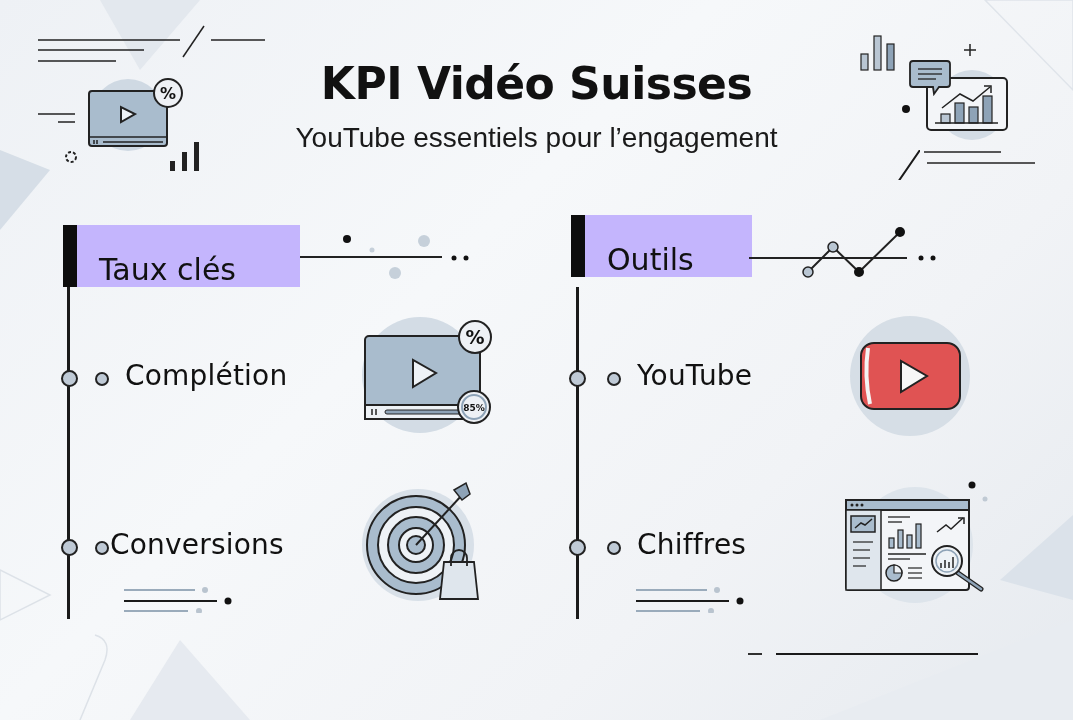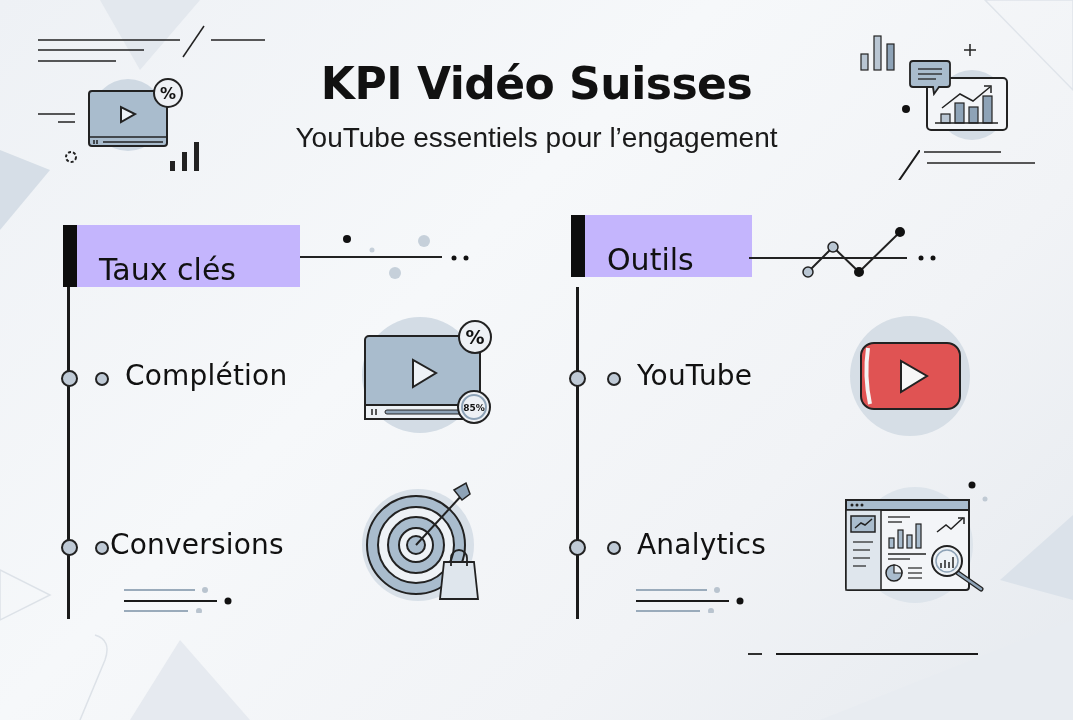--- a/index.html
+++ b/index.html
@@ -186,21 +186,21 @@
 <div class="item-label" style="left:637px;top:359px;">YouTube</div>
 <svg class="abs" width="160" height="150" style="left:830px;top:300px;">
   <circle cx="80" cy="76" r="60" fill="#d6dee6"></circle>
   <rect x="31" y="43" width="99" height="66" rx="13" fill="#e05353" stroke="#222" stroke-width="2"></rect>
   <path d="M38,48 q-4,28 2,56" fill="none" stroke="#f4f4f4" stroke-width="4"></path>
   <polygon points="71,61 71,92 97,76" fill="#f7f7f7" stroke="#222" stroke-width="2"></polygon>
 </svg>
 
 <div class="node" style="left:569px;top:539px;"></div>
 <div class="node small" style="left:607px;top:541px;"></div>
-<div class="item-label" style="left:637px;top:528px;">Analytics</div>
+<div class="item-label" style="left:637px;top:528px;">Chiffres</div>
 <svg class="abs" width="120" height="30" style="left:632px;top:583px;">
   <line x1="4" y1="7" x2="75" y2="7" stroke="#9aabbb" stroke-width="2"></line>
   <circle cx="85" cy="7" r="3" fill="#b9c4cf"></circle>
   <line x1="4" y1="18" x2="97" y2="18" stroke="#1a1a1a" stroke-width="2"></line>
   <circle cx="108" cy="18" r="3.5" fill="#111"></circle>
   <line x1="4" y1="28" x2="68" y2="28" stroke="#9aabbb" stroke-width="2"></line>
   <circle cx="79" cy="28" r="3" fill="#b9c4cf"></circle>
 </svg>
 <svg class="abs" width="180" height="140" style="left:830px;top:470px;">
   <circle cx="85" cy="75" r="58" fill="#dde4eb"></circle>

